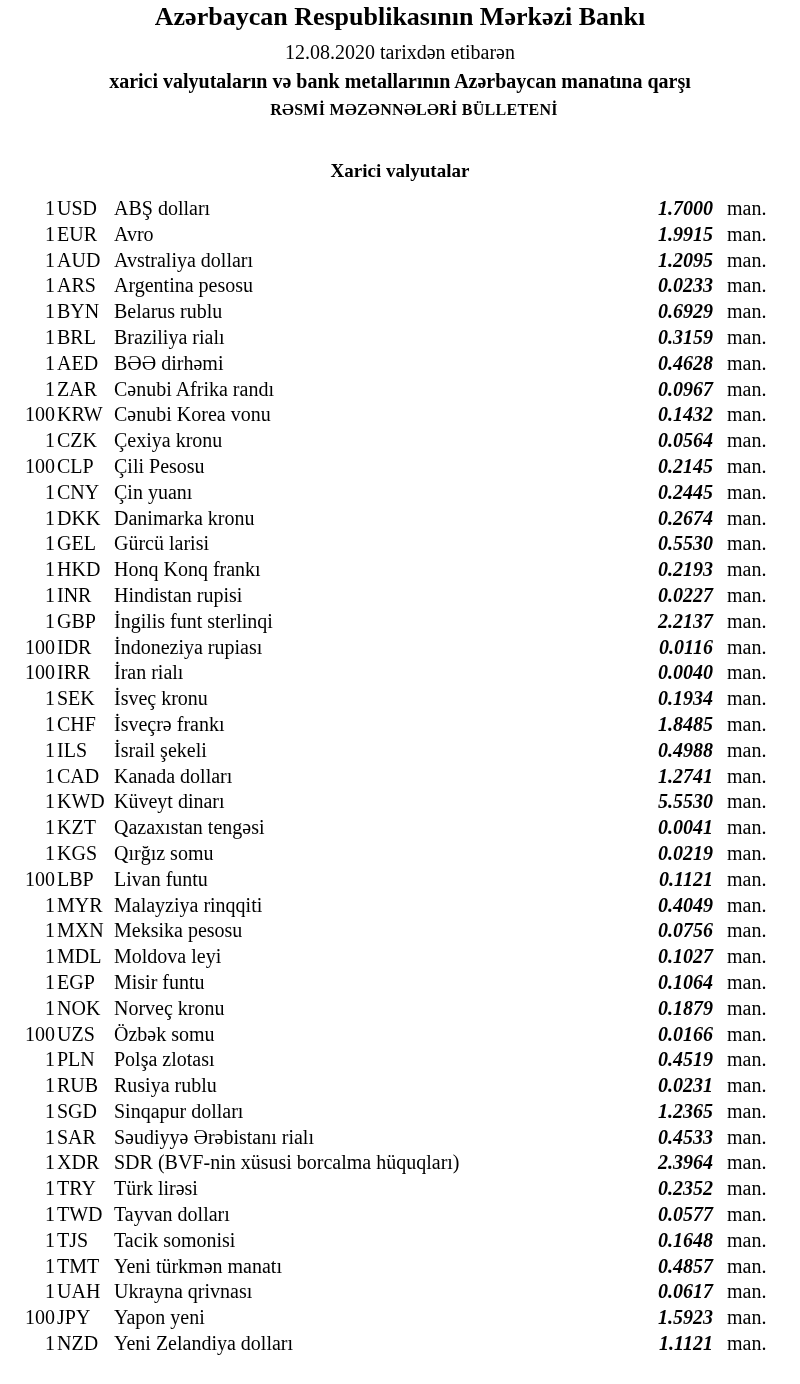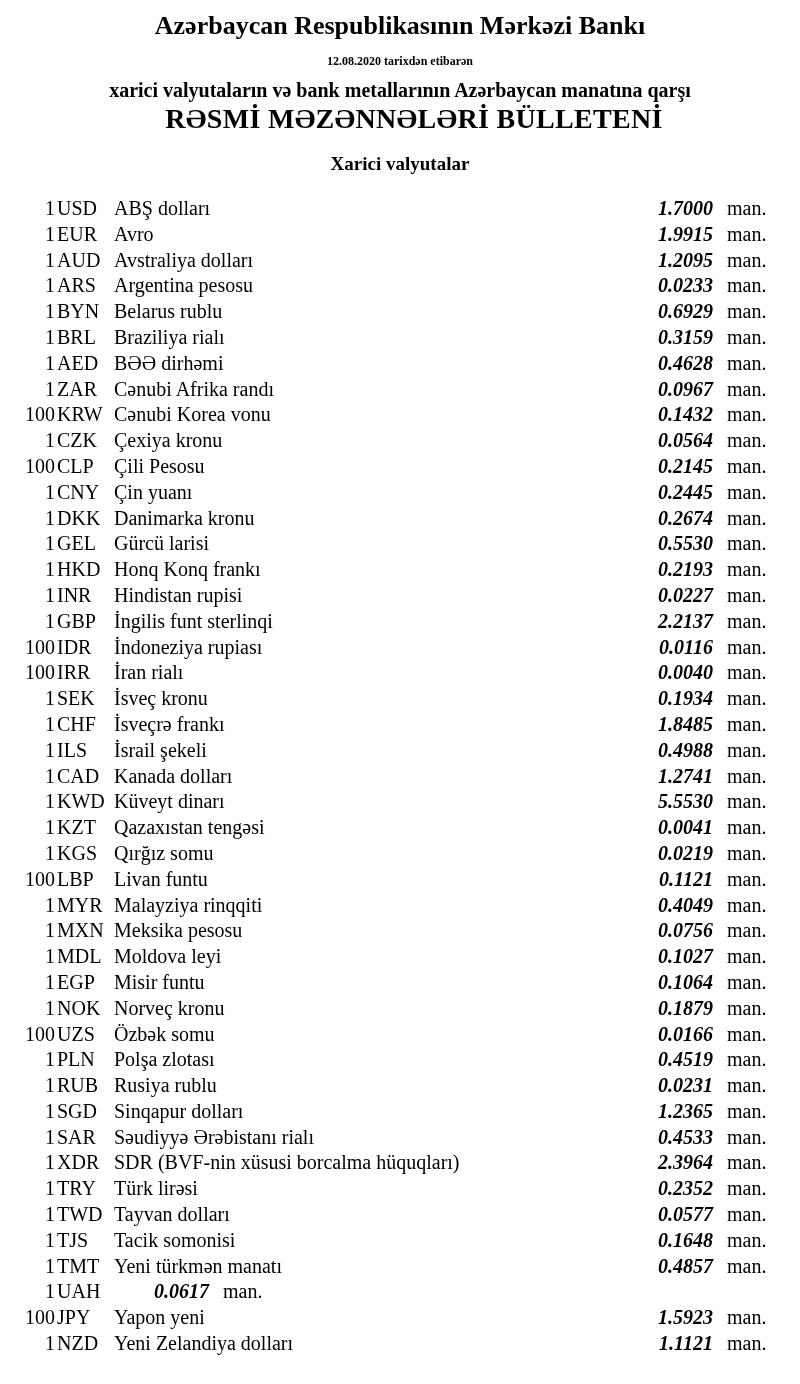--- a/index.html
+++ b/index.html
@@ -11,53 +11,52 @@
     position: relative;
     width: 800px;
     height: 1384px;
     background: #ffffff;
     color: #000000;
     font-family: "Liberation Serif", serif;
     overflow: hidden;
   }
   .doc-header {
     text-align: center;
-    padding-top: 9px;
   }
   .doc-title {
     font-size: 26px;
     font-weight: bold;
     line-height: 34px;
   }
   .doc-date-line {
-    font-size: 12px;
-    font-weight: bold;
+    font-size: 20px;
+    font-weight: normal;
     line-height: 26px;
     margin-top: 5px;
   }
   .doc-subtitle {
     font-size: 20px;
     font-weight: bold;
     line-height: 26px;
     margin-top: 3px;
     font-family: Liberation Serif, serif;
   }
   .doc-bulletin-line {
-    font-size: 28px;
+    font-size: 16px;
     font-weight: bold;
     line-height: 27px;
     margin-top: 2px;
     letter-spacing: 0.3px;
     margin-left: 28px;
   }
   .section-title {
     text-align: center;
     font-size: 19px;
     font-weight: bold;
-    margin-top: 20px;
+    margin-top: 36px;
     line-height: 24px;
   }
   .rates-table {
     position: absolute;
     top: 196px;
     left: 0;
     width: 800px;
   }
   .rate-row {
     display: flex;
@@ -444,20 +443,21 @@
       <span class="col-qty">1</span>
       <span class="col-code">TMT</span>
       <span class="col-name">Yeni türkmən manatı</span>
       <span class="col-rate">0.4857</span>
       <span class="col-unit">man.</span>
     </div>
 
     <div class="rate-row">
       <span class="col-qty">1</span>
       <span class="col-code">UAH</span>
+      <span class="col-name">Ukrayna qrivnası</span>
       <span class="col-rate">0.0617</span>
       <span class="col-unit">man.</span>
     </div>
 
     <div class="rate-row">
       <span class="col-qty">100</span>
       <span class="col-code">JPY</span>
       <span class="col-name">Yapon yeni</span>
       <span class="col-rate">1.5923</span>
       <span class="col-unit">man.</span>

